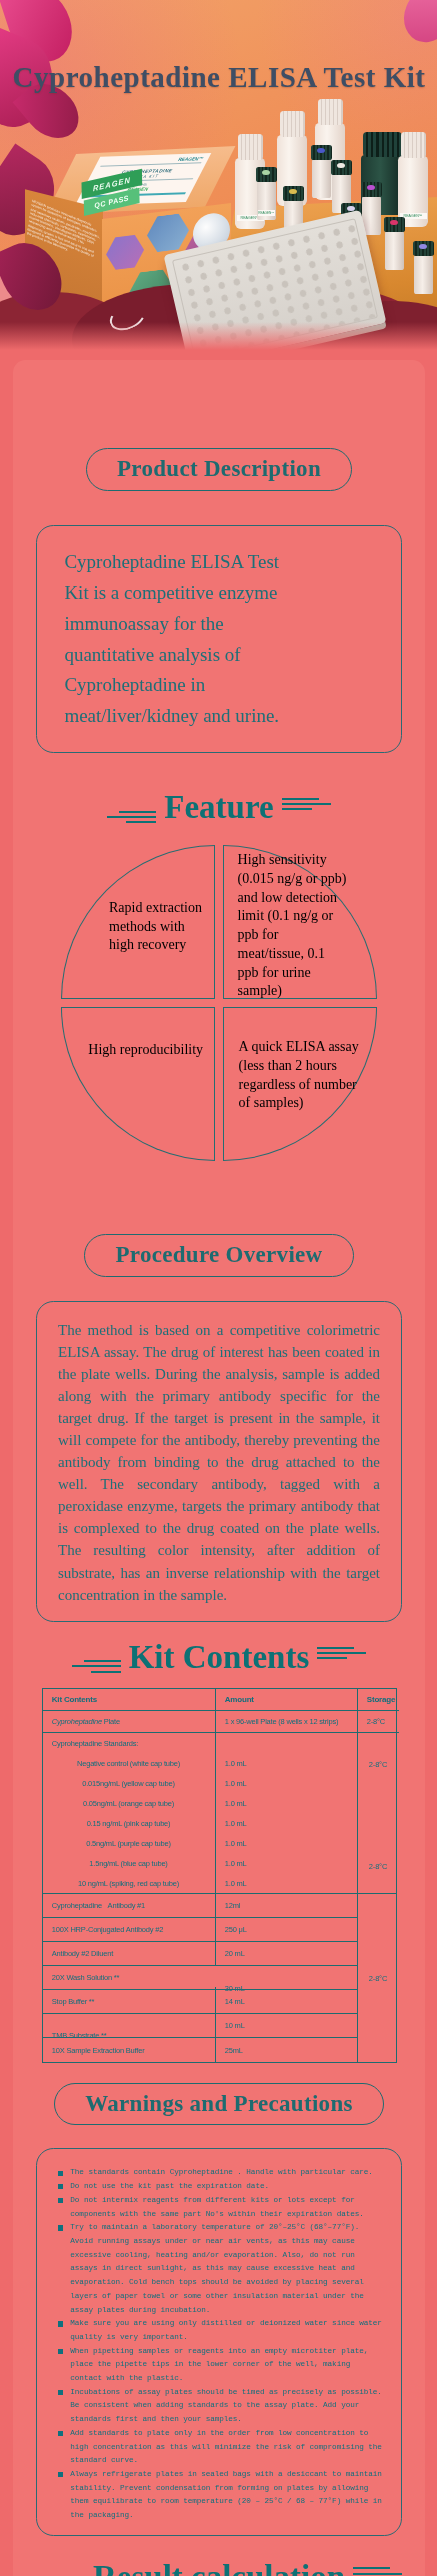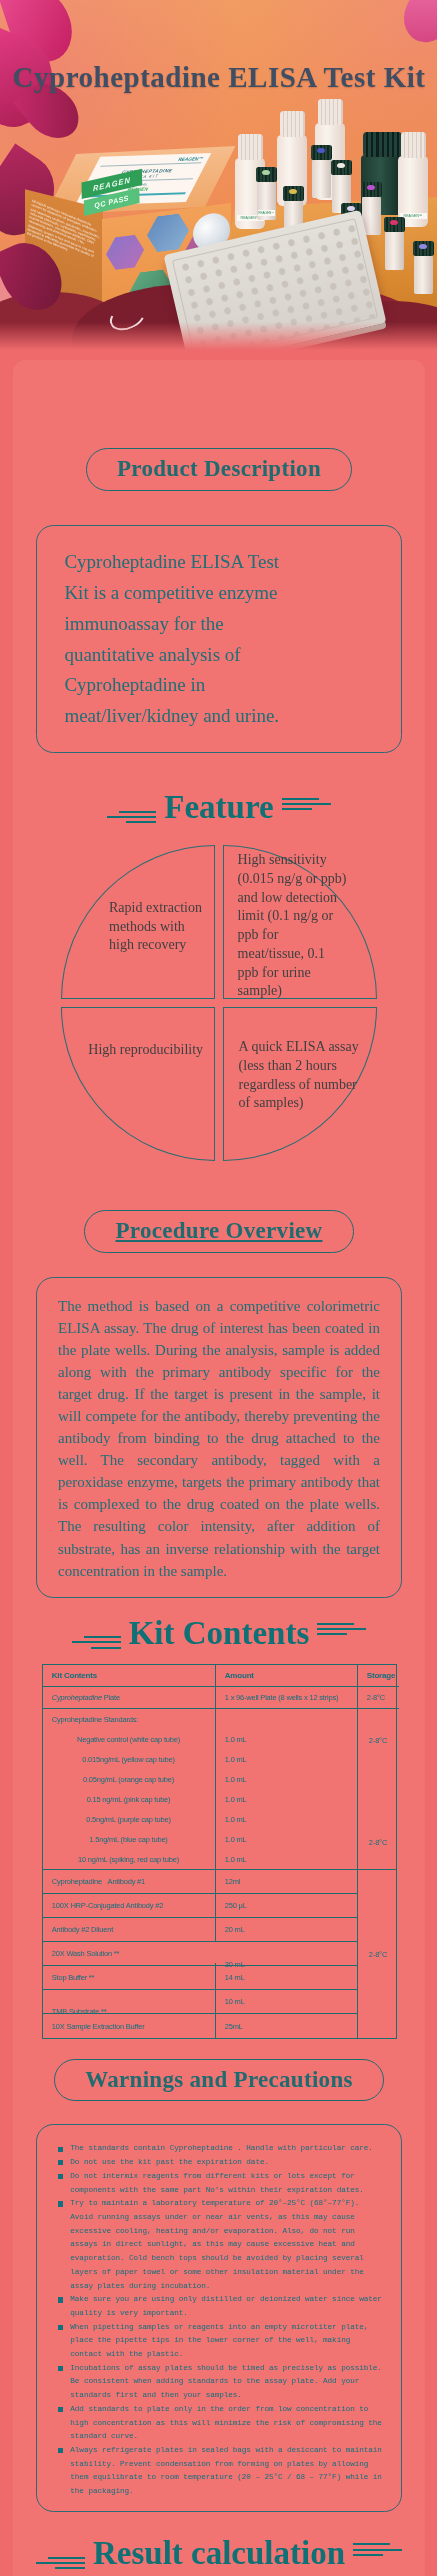--- a/index.html
+++ b/index.html
@@ -105,21 +105,21 @@
     transform:rotate(-24deg);opacity:.85;}
   .hero-fade{position:absolute;z-index:8;left:0;bottom:0;width:100%;height:28px;
     background:linear-gradient(180deg,transparent,var(--pgbg));}
 
   
   .card{margin:10.3px 13.4px 0;background:var(--cardbg);border-radius:12.4px;padding-bottom:14.4px;overflow:hidden;}
 
   .pill{display:block;width:max-content;margin:0 auto;border:1.5px solid var(--teal);border-radius:36px;
     padding:7.2px 30px;font-size:23px;font-weight:bold;color:var(--teal);letter-spacing:0.3px;}
   .pill.pd{margin-top:88px;}
-  .pill.po{margin-top:49px;text-decoration:underline;}
+  .pill.po{margin-top:73px;}
   .pill.wp{margin-top:19.6px;}
 
   .tbox{margin:0 23px;border:1.5px solid #2a6a74;border-radius:17.5px;}
   .descbox{margin-top:34px;padding:21.6px 27px 20.6px;}
   .desc-text{font-size:19px;line-height:1.62;color:var(--body-txt);white-space:pre-line;}
   .procbox{margin-top:24px;padding:17.5px 20.6px 15.5px;}
   .proc-text{font-size:15px;line-height:1.47;color:var(--body-txt);text-align:justify;}
 
   .bigHeading{display:flex;align-items:center;justify-content:center;gap:8.2px;margin-top:36px;
     font-size:33px;font-weight:bold;color:var(--teal-h);}
@@ -130,21 +130,21 @@
   .deco i:nth-child(1){width:37px;}
   .deco i:nth-child(2){width:49px;}
   .deco i:nth-child(3){width:30px;}
   .deco.left{align-self:flex-end;margin-bottom:3.1px;}
   .deco.left i{margin-left:auto;}
   .deco.right{align-self:flex-start;margin-top:5.2px;}
 
   
   .featureGrid{width:316px;margin:18.5px auto 0;display:grid;
     grid-template-columns:154px 154px;grid-template-rows:154px 154px;gap:8.2px;}
-  .qcell{border:1.3px solid #256d72;display:flex;color:#404040;font-size:14px;line-height:1.34;}
+  .qcell{border:1.3px solid #256d72;display:flex;color:#000000;font-size:14px;line-height:1.34;}
   .qtl{border-radius:100% 0 0 0;align-items:center;padding:15.5px 7.2px 5.2px 47px;}
   .qtr{border-radius:0 100% 0 0;align-items:center;padding:13.4px 28px 5.2px 13.4px;}
   .qbl{border-radius:0 0 0 100%;align-items:flex-start;justify-content:center;padding:33px 5.2px 0 20.6px;}
   .qbr{border-radius:0 0 100% 0;align-items:flex-start;padding:30px 15.5px 0 14.4px;}
 
   
   .ktable{width:355px;margin:12.4px auto 0;border:1.3px solid var(--teal);
     font-family:"Liberation Sans",sans-serif;font-size:7.5px;letter-spacing:-0.2px;color:var(--cond);}
   .trow{display:grid;grid-template-columns:172px 142px 42px;}
   .tcell{padding:0 0 0 9.3px;display:flex;align-items:center;}

